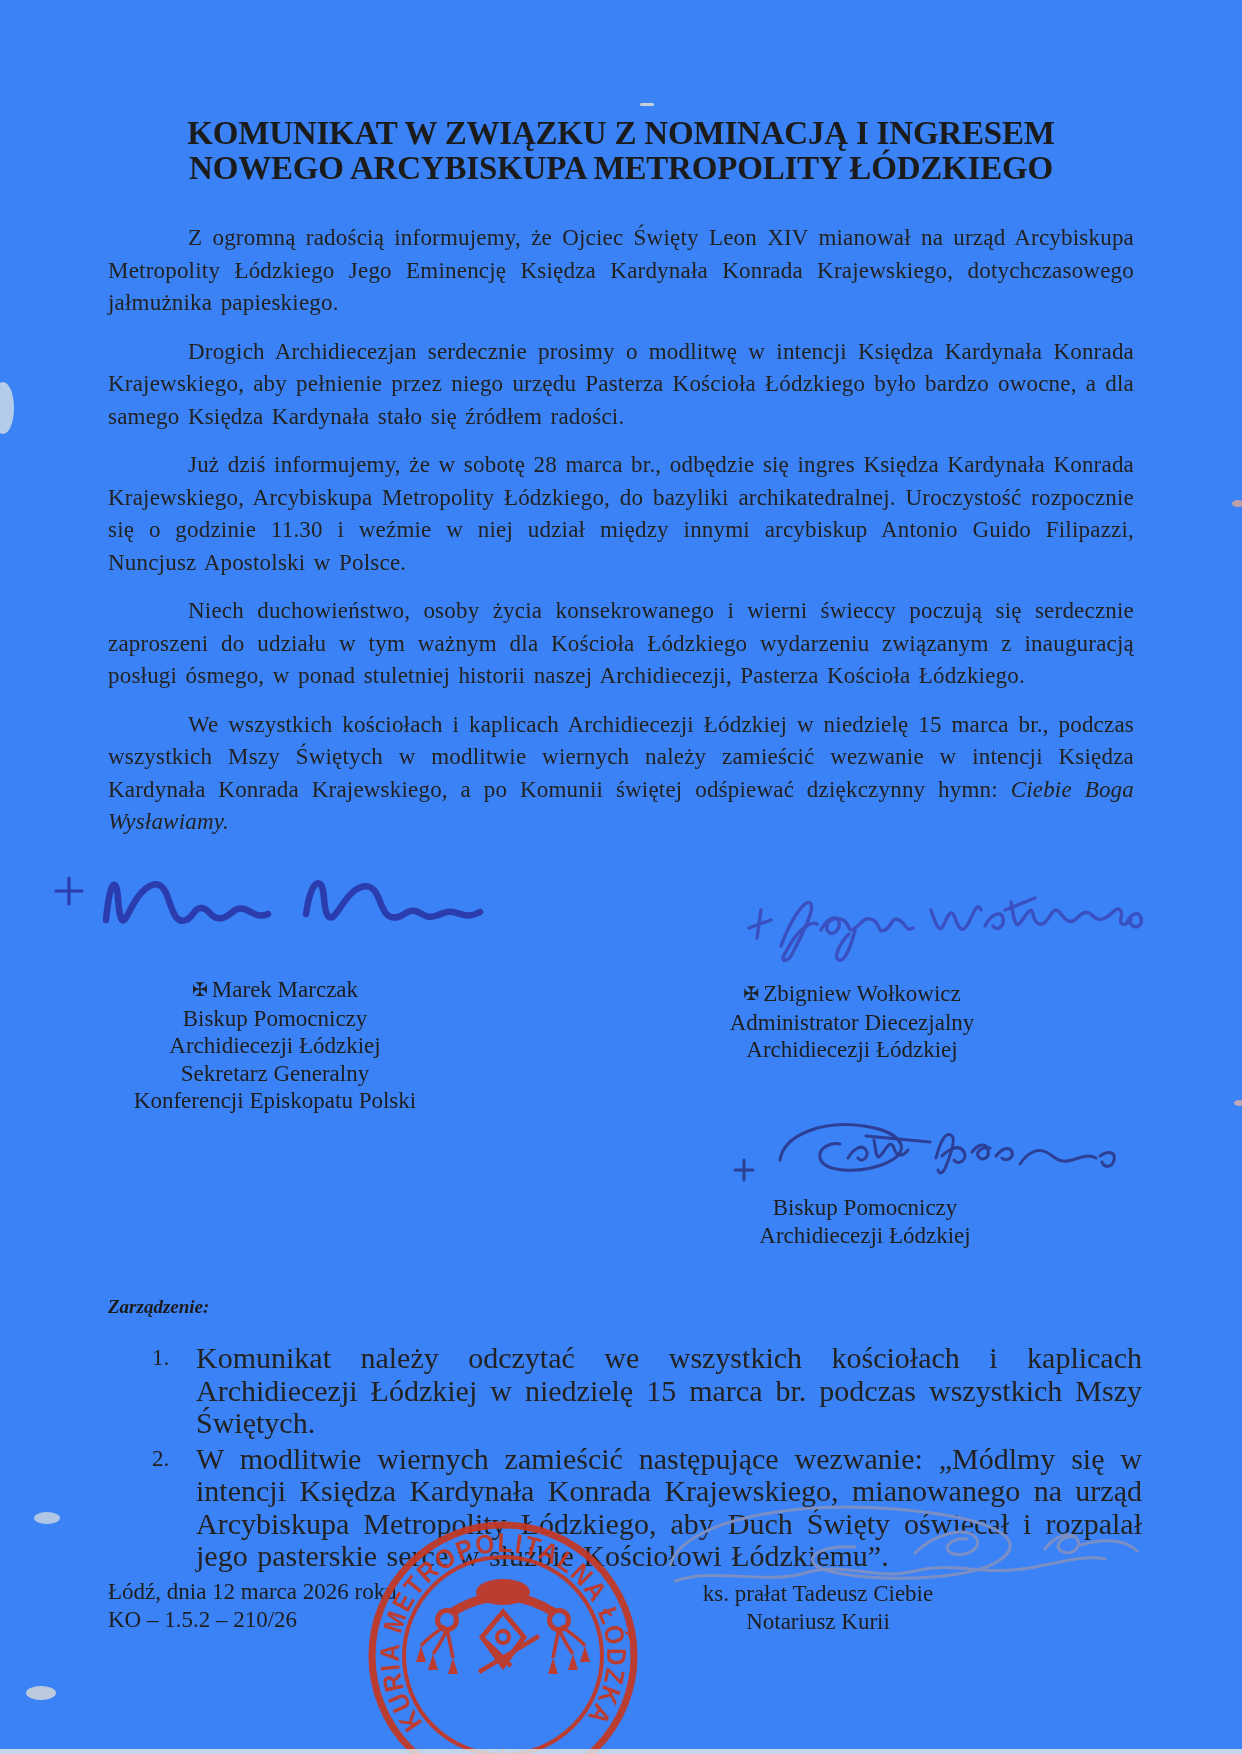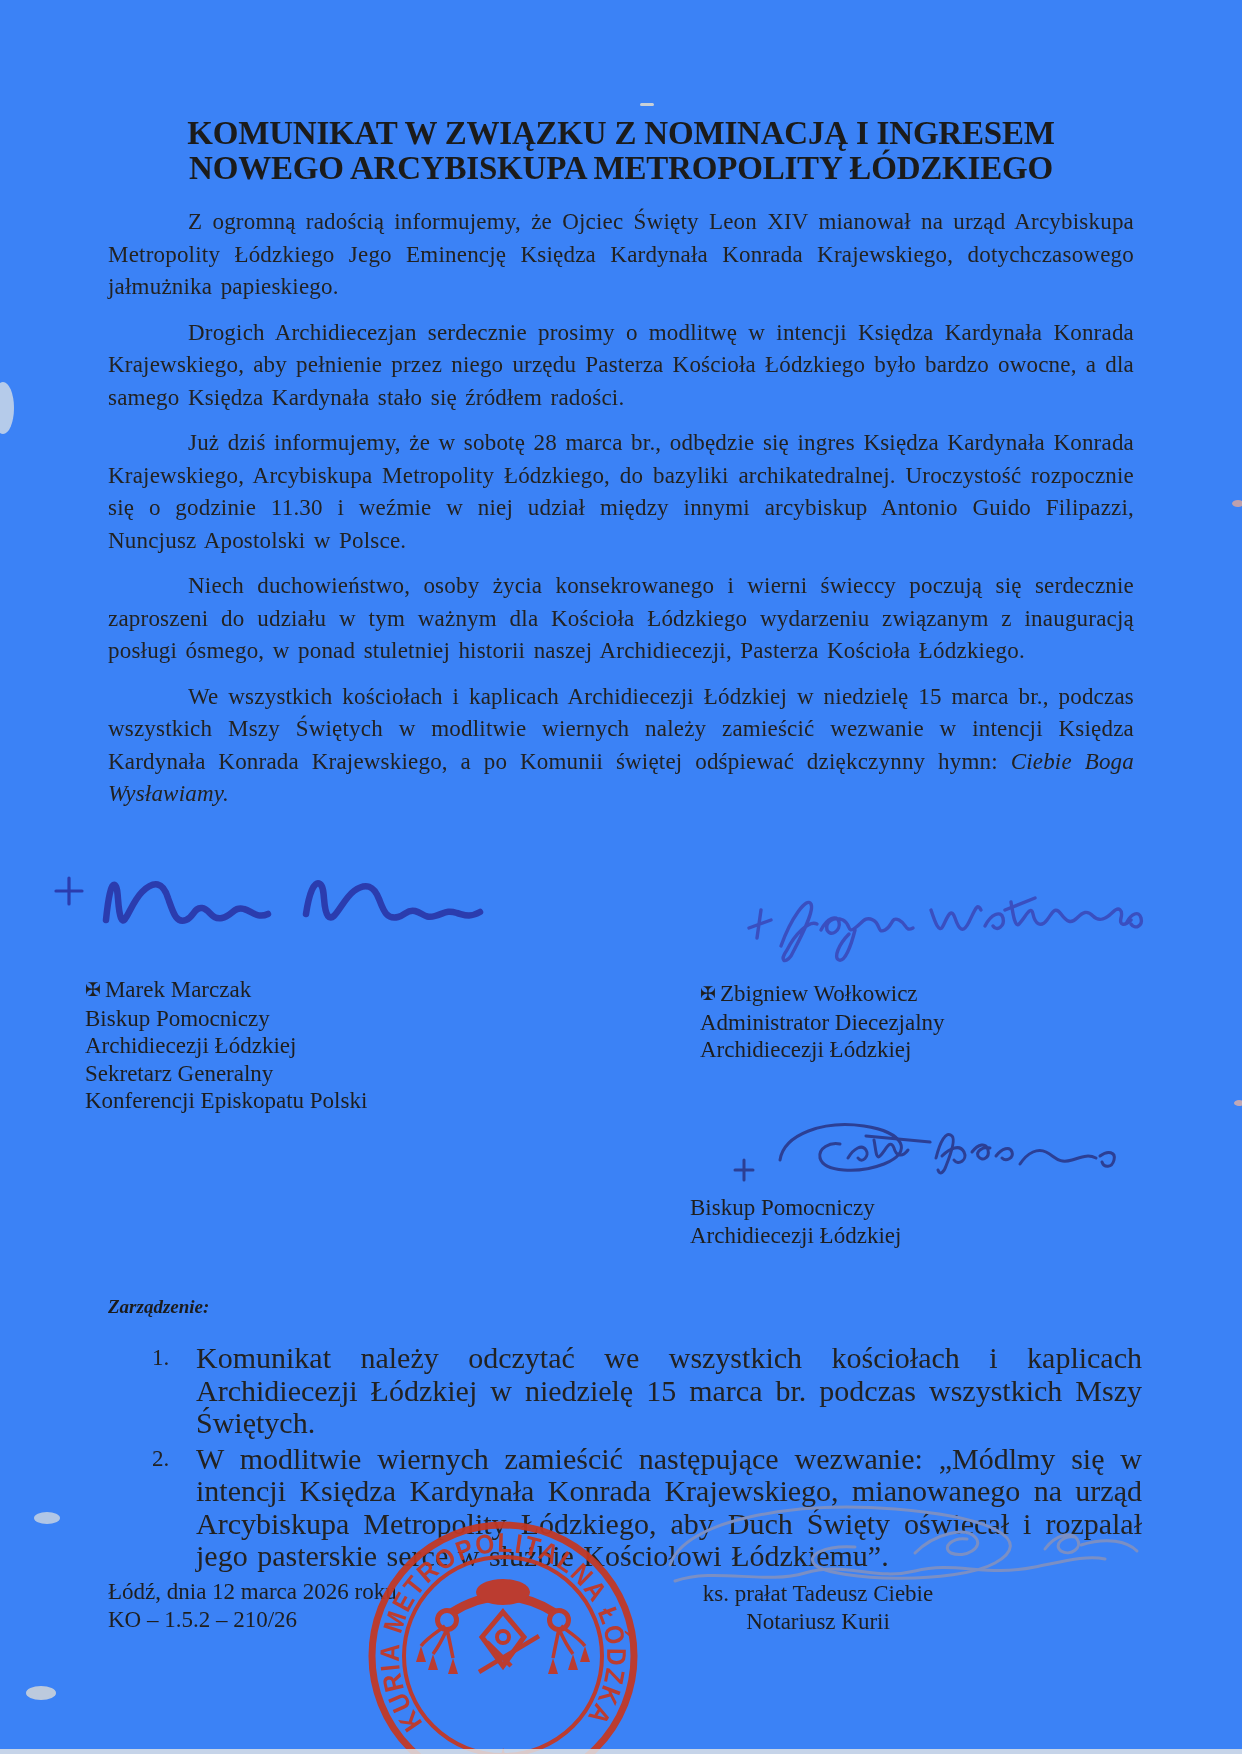--- a/index.html
+++ b/index.html
@@ -19,28 +19,28 @@
     text-align:center;font-weight:bold;font-size:33px;line-height:35px;
     letter-spacing:-0.2px;margin:0;color:#1b1b1b;
   }
   .title span{display:block;}
   
   .body{
     position:absolute;top:206px;left:108px;width:1026px;
     font-size:23px;line-height:32.5px;text-align:justify;
     word-spacing:2.5px;letter-spacing:0.2px;
   }
-  .body p{margin:0 0 13px 0;text-indent:80px;}
+  .body p{margin:16px 0 13px 0;text-indent:80px;}
   .it{font-style:italic;}
   
   .sig{position:absolute;}
   .sig path{fill:none;stroke-linecap:round;stroke-linejoin:round;}
   
   .nameblock{
-    position:absolute;text-align:left;
+    position:absolute;text-align:center;
     font-size:23px;line-height:27.5px;color:#1e1e1e;
   }
   .nameblock .line{display:block;}
   .cross{font-size:19px;position:relative;top:-1px;margin-right:4px;font-family:"DejaVu Sans",sans-serif;}
   
   .ord-heading{
     position:absolute;left:108px;top:1296px;
     font-size:19px;font-weight:bold;font-style:italic;color:#1b1b1b;
   }
   .ord-list{position:absolute;left:152px;top:1342px;width:990px;}
@@ -125,21 +125,21 @@
   </svg>
 
   <div class="nameblock" style="left:85px;top:976px;width:380px;">
     <span class="line"><span class="cross">✠</span><span>Marek Marczak</span></span>
     <span class="line">Biskup Pomocniczy</span>
     <span class="line">Archidiecezji Łódzkiej</span>
     <span class="line">Sekretarz Generalny</span>
     <span class="line">Konferencji Episkopatu Polski</span>
   </div>
 
-  <div class="nameblock" style="left:700px;top:980px;width:350px;">
+  <div class="nameblock" style="left:677px;top:980px;width:350px;">
     <span class="line"><span class="cross">✠</span><span>Zbigniew Wołkowicz</span></span>
     <span class="line">Administrator Diecezjalny</span>
     <span class="line">Archidiecezji Łódzkiej</span>
   </div>
 
   <svg class="sig" style="left:728px;top:1112px;" width="400" height="92" viewBox="0 0 400 92">
     <g stroke="#2c3f94" stroke-width="3">
       <path d="M16,48 L16,68 M7,58 L25,58"></path>
       <path d="M52,48 C56,22 96,8 136,14 C176,20 186,40 156,52 C130,62 96,60 92,46 C90,36 102,30 112,32"></path>
       <path d="M120,46 C126,36 134,32 138,38 C142,44 134,52 130,46"></path>

